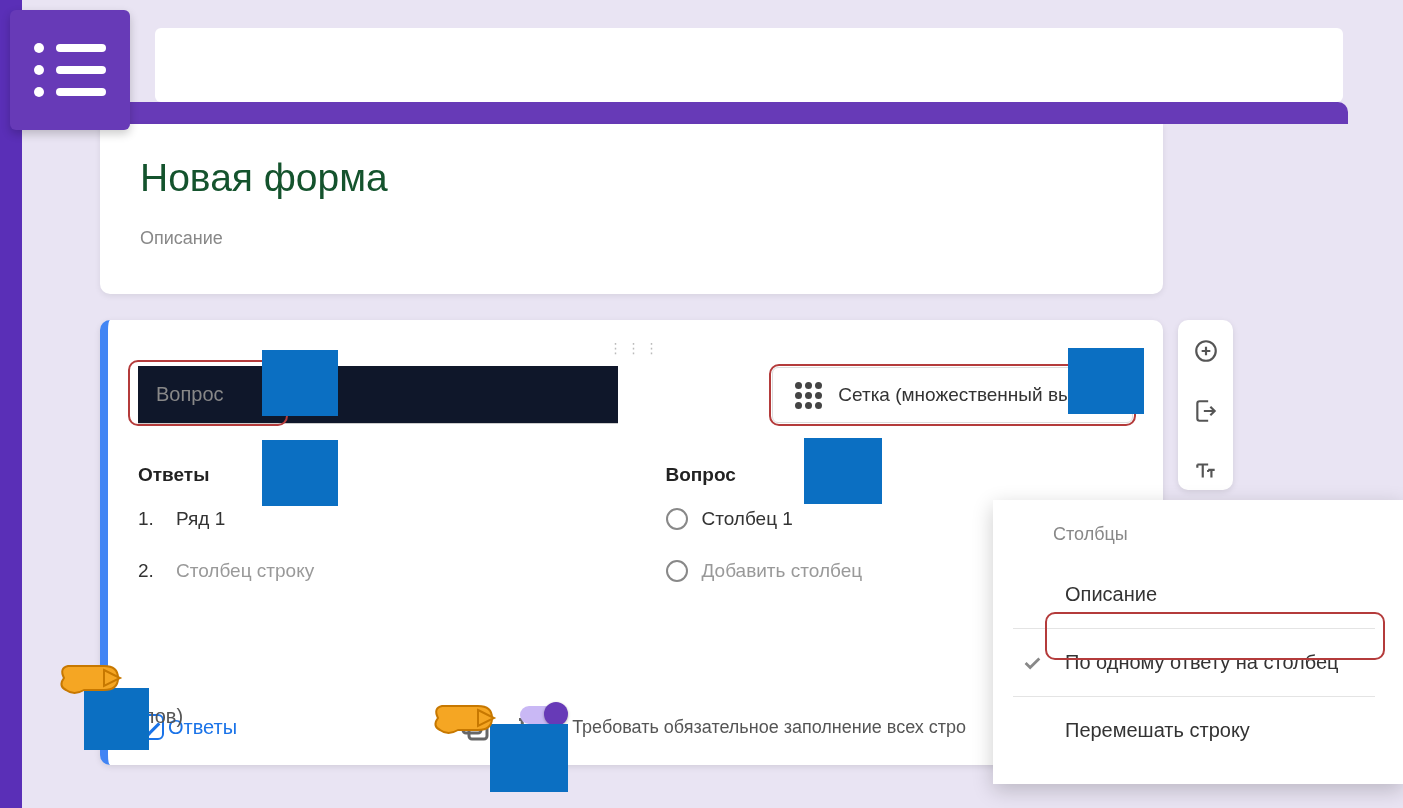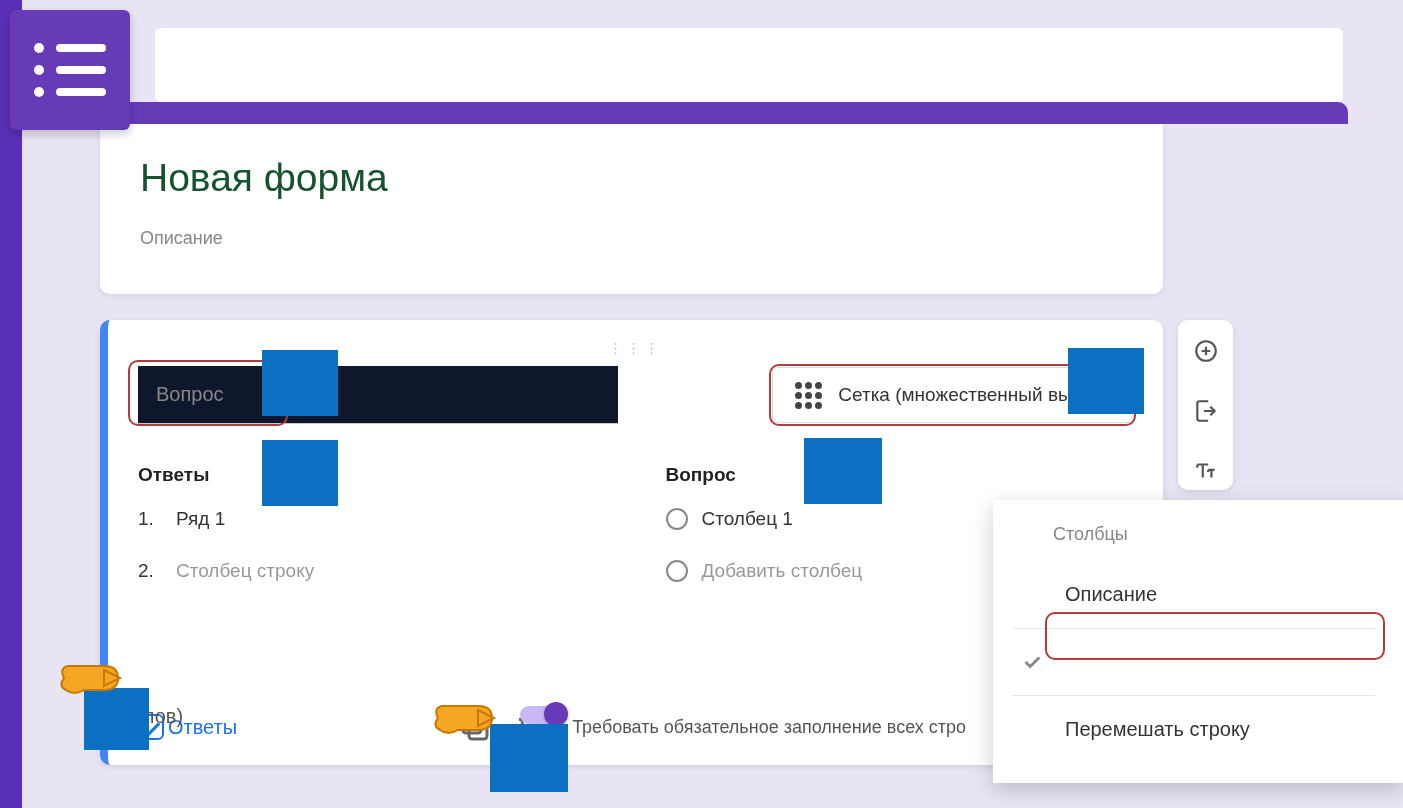--- a/index.html
+++ b/index.html
@@ -262,20 +262,21 @@
     <span class="ck"></span>
     <span>Описание</span>
   </div>
   <div class="divider"></div>
   <div class="item">
     <span class="ck">
       <svg width="22" height="22" viewBox="0 0 24 24" fill="none" stroke="#888" stroke-width="3">
           <path d="M5 12l5 5L20 7"></path>
         </svg>
     </span>
+    <span>По одному ответу на столбец</span>
   </div>
   <div class="divider"></div>
   <div class="item">
     <span class="ck"></span>
     <span>Перемешать строку</span>
   </div>
   <div class="sel-outline"></div>
 </div>
 
 <div class="blue-sq" style="left:262px; top:350px; width:76px; height:66px;"></div>

